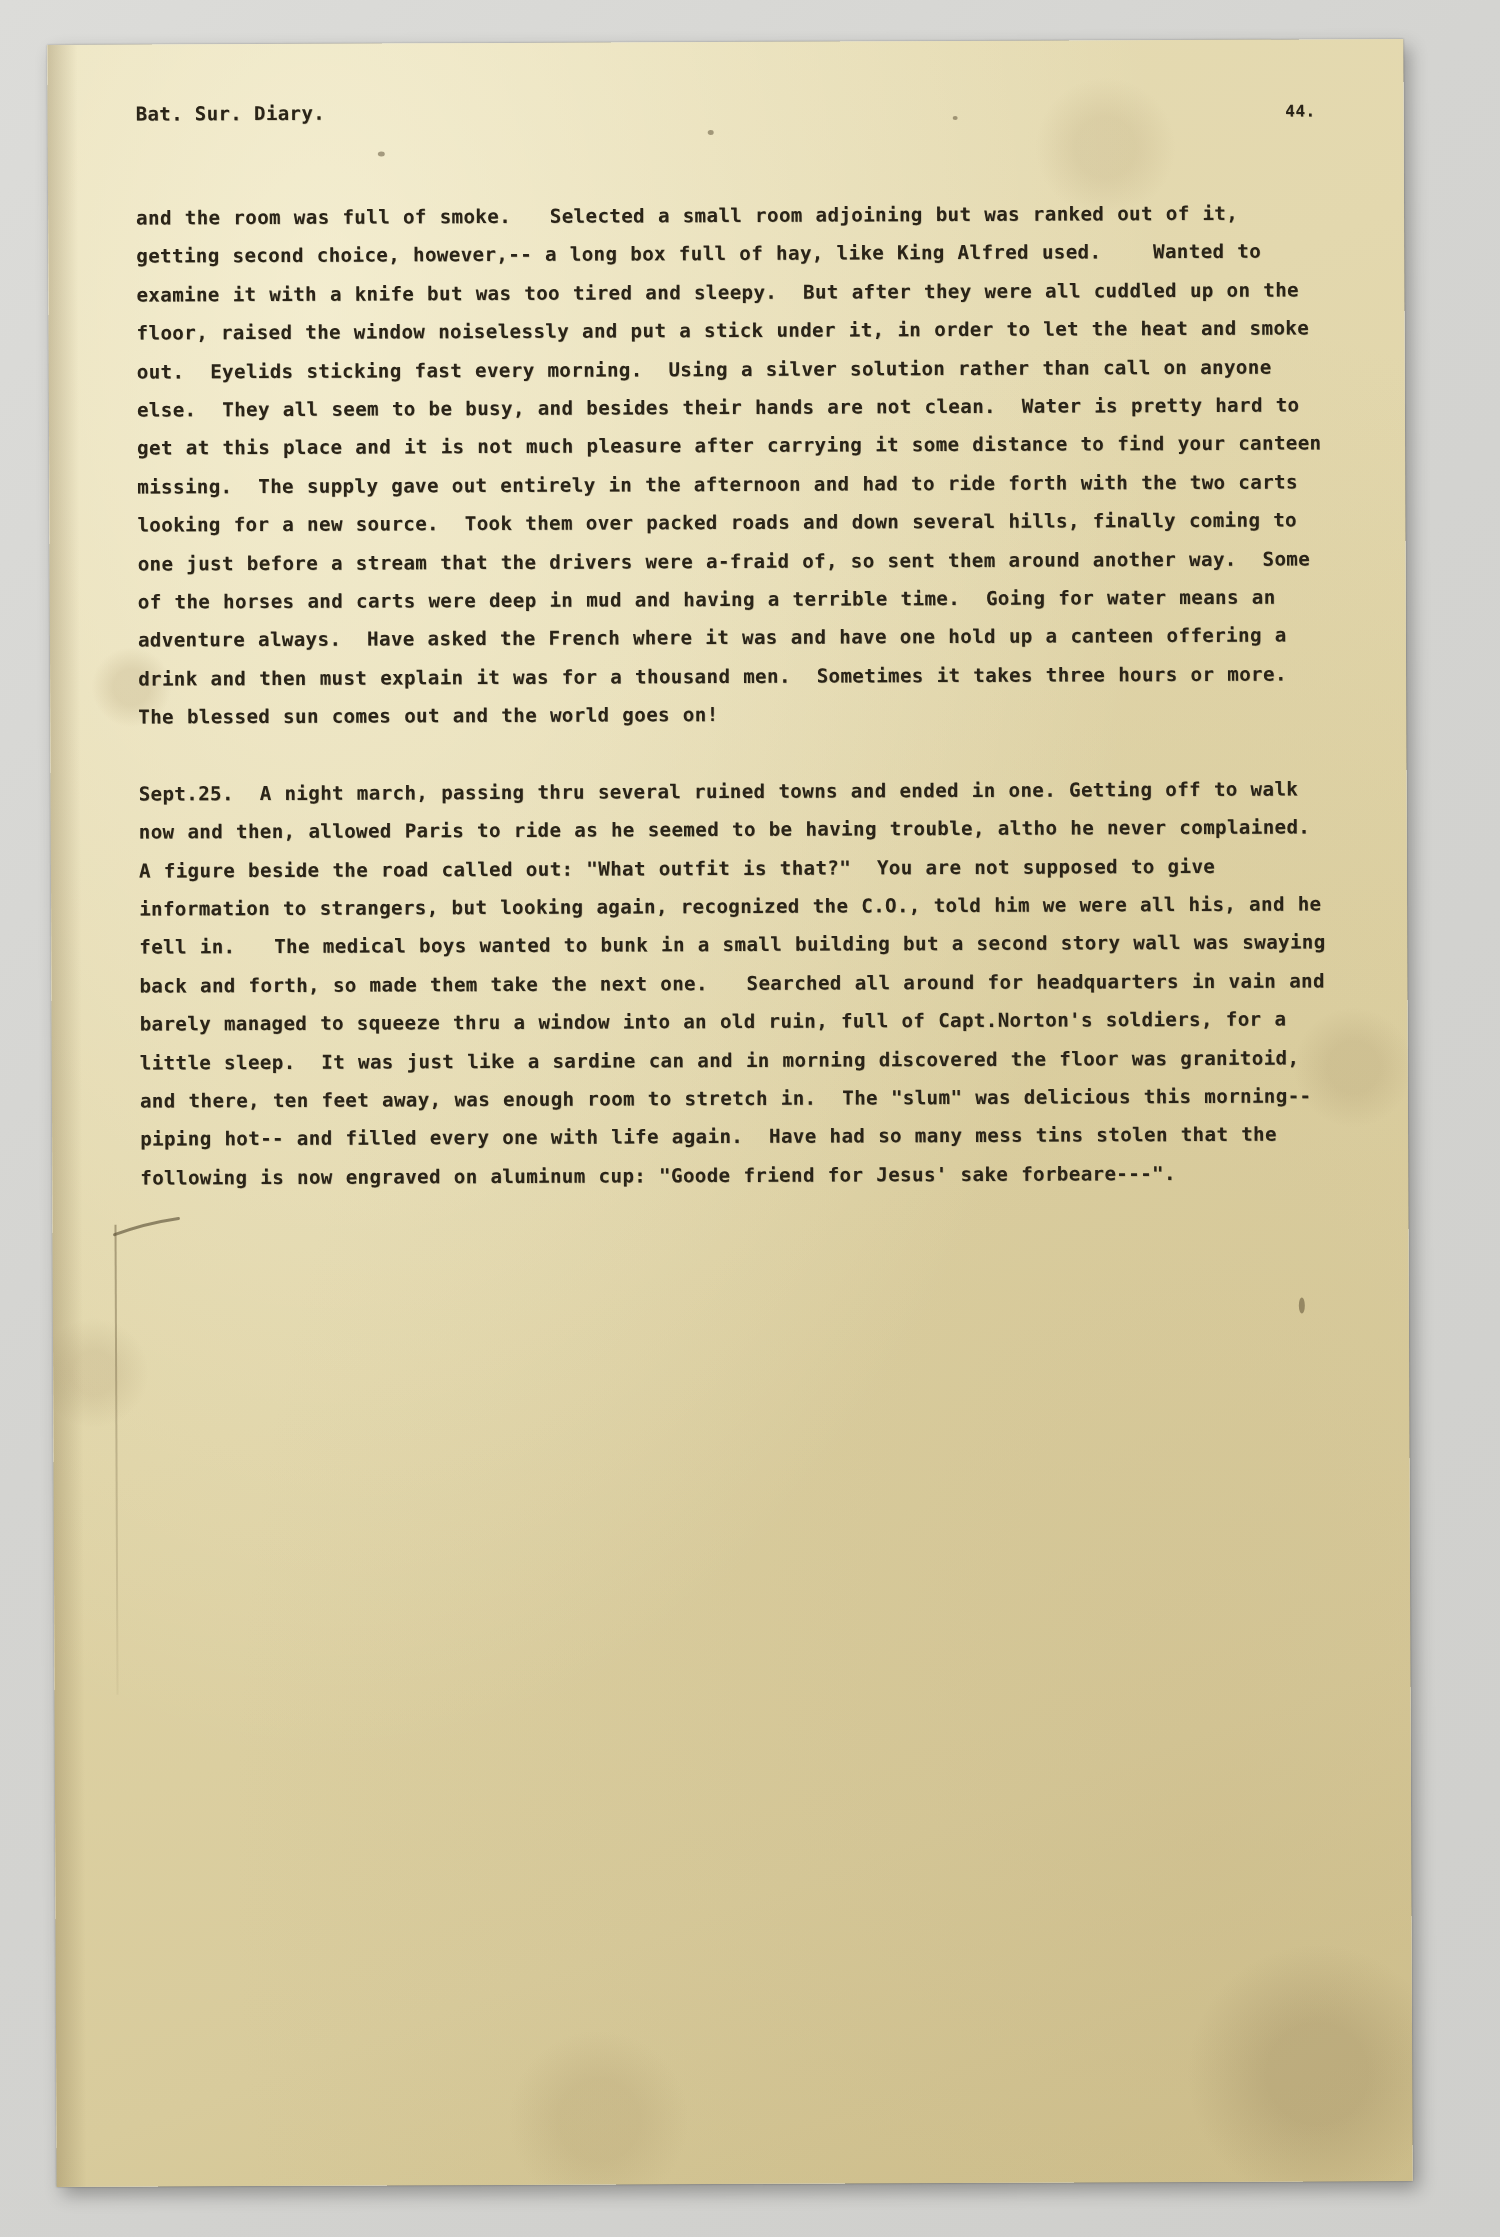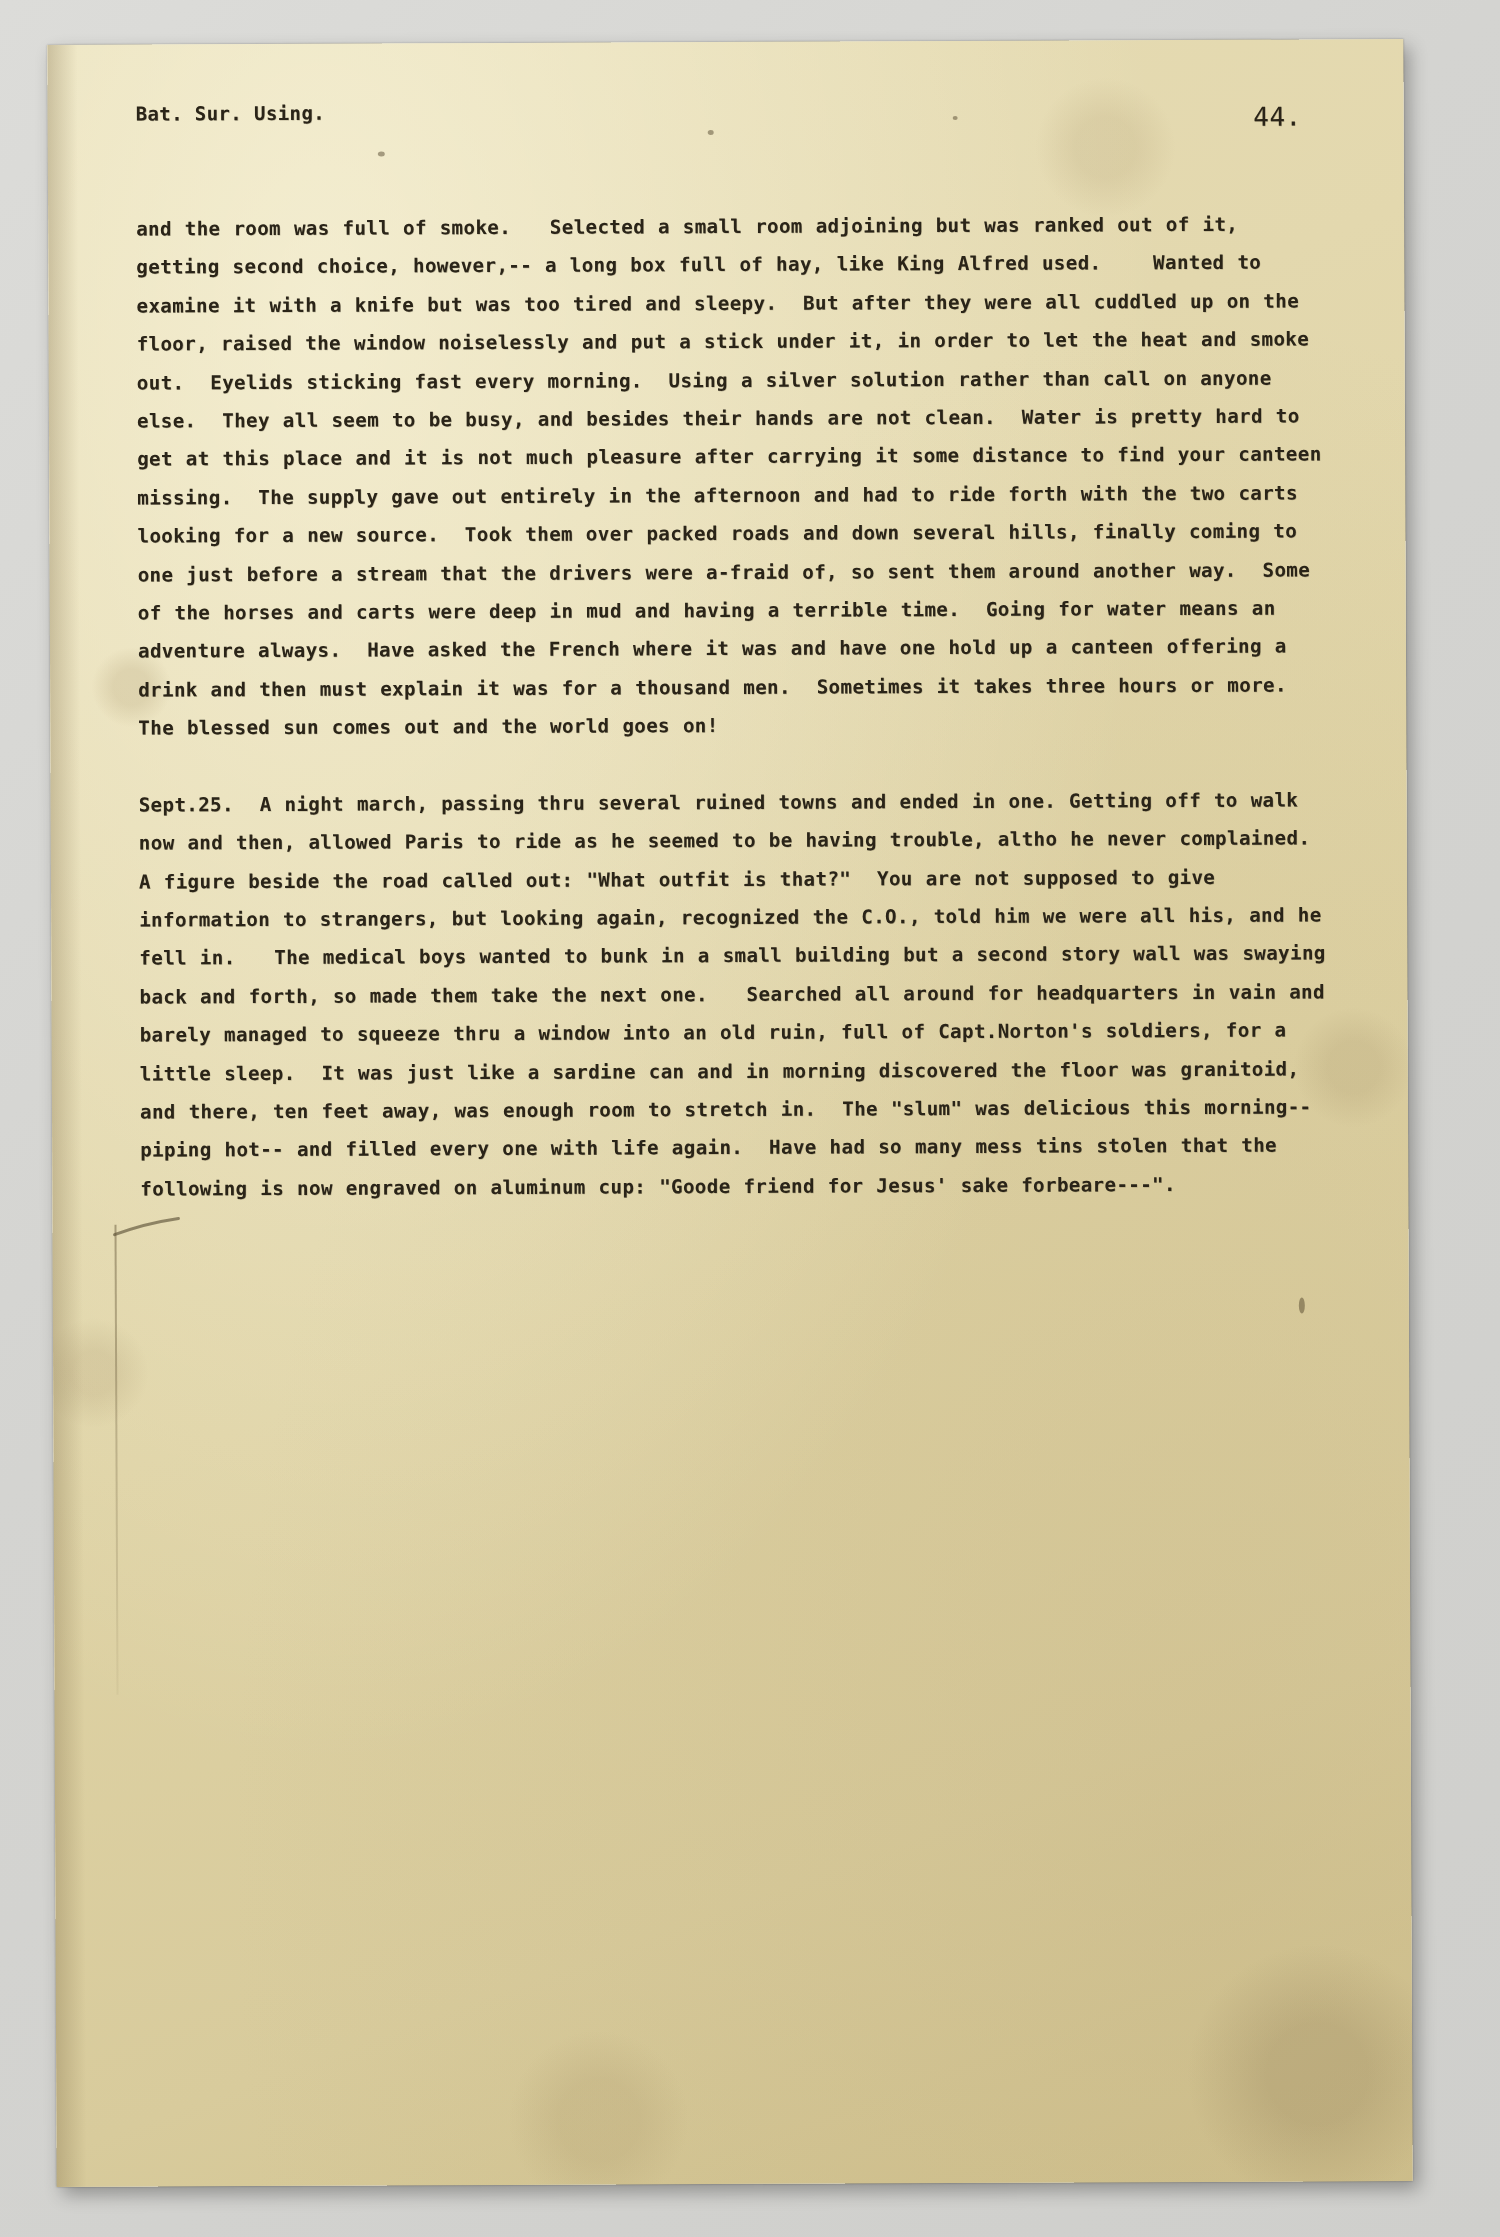--- a/index.html
+++ b/index.html
@@ -75,24 +75,24 @@
     color: #2a2418;
     font-family: "DejaVu Sans Mono", monospace;
     text-shadow: 0.5px 0.5px 0 rgba(60,50,30,0.30);
   }
   #doc-header {
     font-size: 19px;
     letter-spacing: 0.4px;
     font-weight: 700;
   }
   #page-number {
-    font-size: 26px;
-    font-weight: 400;
+    font-size: 16px;
+    font-weight: 700;
     letter-spacing: 0.5px;
-    margin-right: 32px;
+    margin-right: 18px;
     margin-top: 4px;
   }
 
   .body-block {
     margin-top: 74px;
   }
   .para {
     font-size: 19.2px;
     line-height: 38.4px;
     letter-spacing: 0.35px;
@@ -143,21 +143,21 @@
     <div class="speck" style="left:1246px; top:1258px; width:6px; height:16px;"></div>
 
     <svg class="pencil-mark" viewBox="0 0 70 22">
       <path d="M2 18 C 18 12, 38 6, 66 2" stroke="rgba(70,58,34,0.55)" stroke-width="3" fill="none" stroke-linecap="round"></path>
     </svg>
     <div class="vert-line"></div>
 
     <div id="page-inner">
 
       <div class="header-row">
-        <div class="typed" id="doc-header">Bat. Sur. Using.</div>
+        <div class="typed" id="doc-header">Bat. Sur. Diary.</div>
         <div class="typed" id="page-number">44.</div>
       </div>
 
       <div class="body-block">
         <div class="typed para">and the room was full of smoke.   Selected a small room adjoining but was ranked out of it, getting second choice, however,-- a long box full of hay, like King Alfred used.    Wanted to examine it with a knife but was too tired and sleepy.  But after they were all cuddled up on the floor, raised the window noiselessly and put a stick under it, in order to let the heat and smoke out.  Eyelids sticking fast every morning.  Using a silver solution rather than call on anyone else.  They all seem to be busy, and besides their hands are not clean.  Water is pretty hard to get at this place and it is not much pleasure after carrying it some distance to find your canteen missing.  The supply gave out entirely in the afternoon and had to ride forth with the two carts looking for a new source.  Took them over packed roads and down several hills, finally coming to one just before a stream that the drivers were a-fraid of, so sent them around another way.  Some of the horses and carts were deep in mud and having a terrible time.  Going for water means an adventure always.  Have asked the French where it was and have one hold up a canteen offering a drink and then must explain it was for a thousand men.  Sometimes it takes three hours or more.   The blessed sun comes out and the world goes on!</div>
         <div class="typed para">Sept.25.  A night march, passing thru several ruined towns and ended in one. Getting off to walk now and then, allowed Paris to ride as he seemed to be having trouble, altho he never complained.  A figure beside the road called out: "What outfit is that?"  You are not supposed to give information to strangers, but looking again, recognized the C.O., told him we were all his, and he fell in.   The medical boys wanted to bunk in a small building but a second story wall was swaying back and forth, so made them take the next one.   Searched all around for headquarters in vain and barely managed to squeeze thru a window into an old ruin, full of Capt.Norton's soldiers, for a little sleep.  It was just like a sardine can and in morning discovered the floor was granitoid, and there, ten feet away, was enough room to stretch in.  The "slum" was delicious this morning-- piping hot-- and filled every one with life again.  Have had so many mess tins stolen that the following is now engraved on aluminum cup: "Goode friend for Jesus' sake forbeare---".</div>
       </div>
 
     </div>
   </div>

